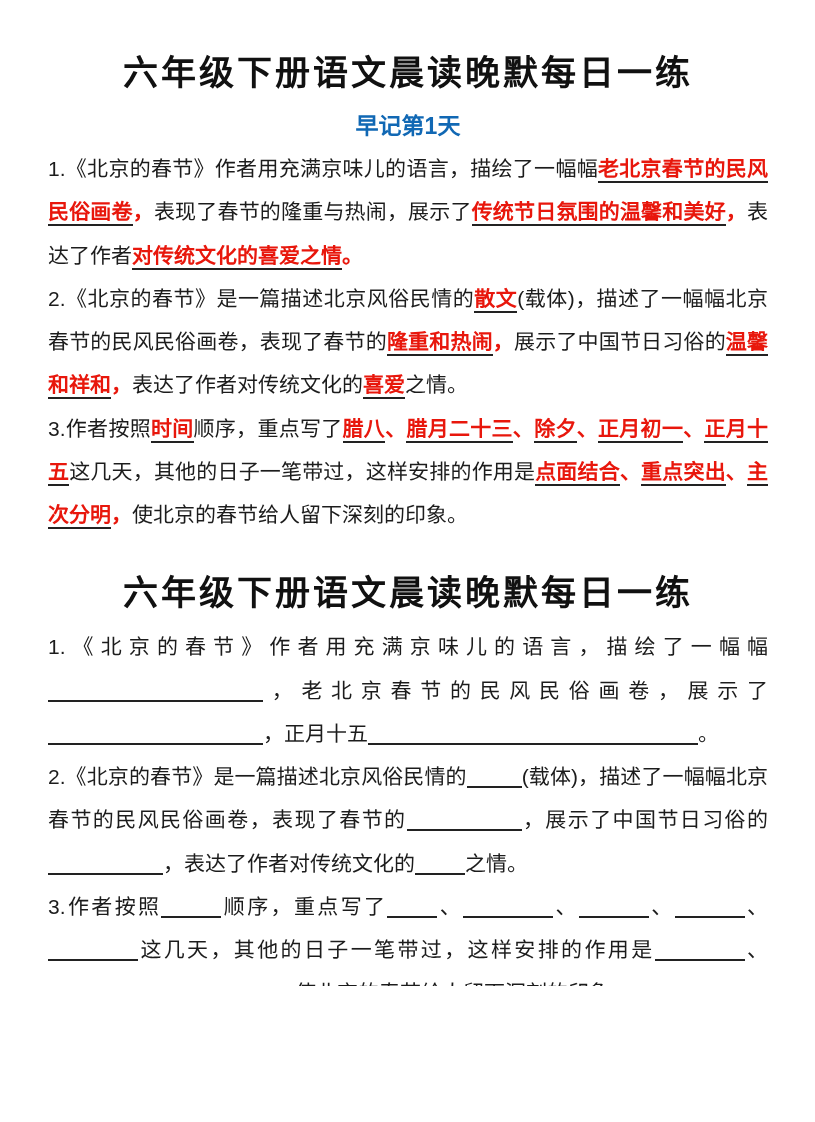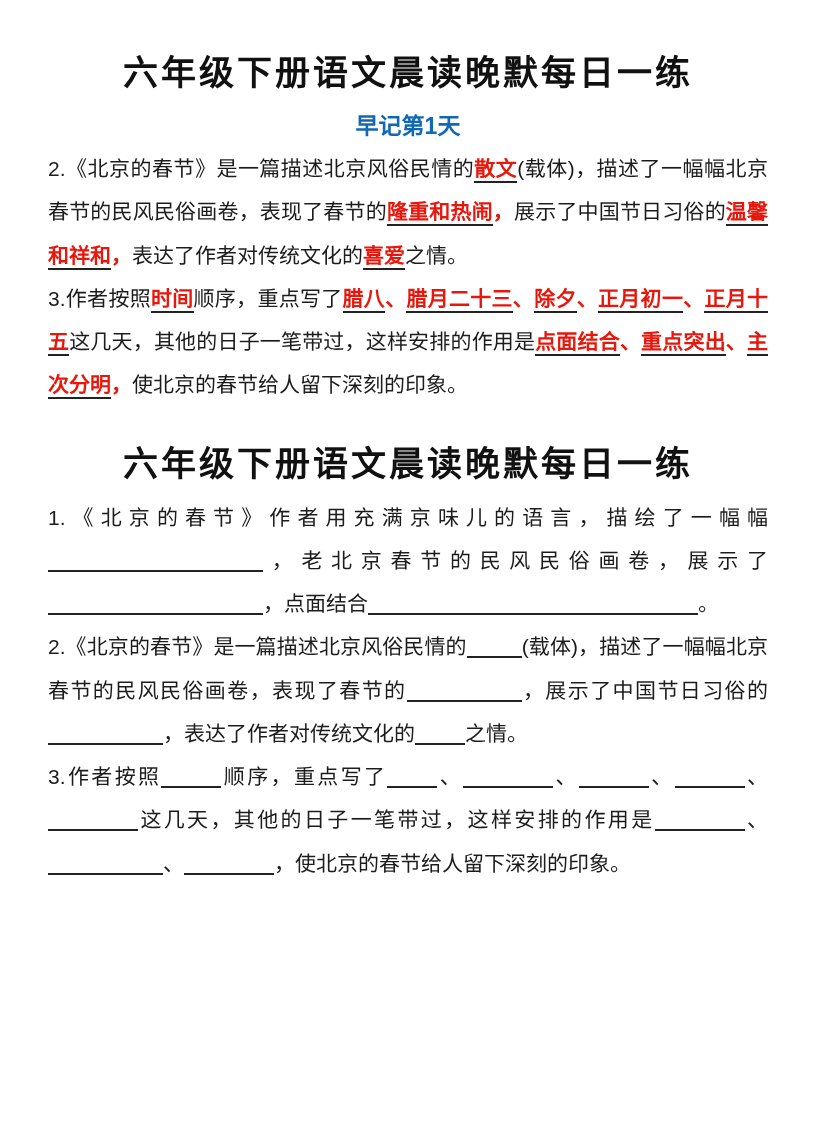--- a/index.html
+++ b/index.html
@@ -65,27 +65,28 @@
 </style>
 </head>
 <body>
 
 <div class="page">
 
   <section class="worksheet-section">
     <h1 class="doc-title">六年级下册语文晨读晚默每日一练</h1>
     <h2 class="doc-subtitle">早记第1天</h2>
     <div class="paragraphs">
+        <p class="para"><span class="seg-normal">1.《北京的春节》作者用充满京味儿的语言，描绘了一幅幅</span><span class="seg-answer">老北京春节的民风民俗画卷</span><span class="seg-red">，</span><span class="seg-normal">表现了春节的隆重与热闹，展示了</span><span class="seg-answer">传统节日氛围的温馨和美好</span><span class="seg-red">，</span><span class="seg-normal">表达了作者</span><span class="seg-answer">对传统文化的喜爱之情</span><span class="seg-red">。</span></p>
         <p class="para"><span class="seg-normal">2.《北京的春节》是一篇描述北京风俗民情的</span><span class="seg-answer">散文</span><span class="seg-normal">(载体)，描述了一幅幅北京春节的民风民俗画卷，表现了春节的</span><span class="seg-answer">隆重和热闹</span><span class="seg-red">，</span><span class="seg-normal">展示了中国节日习俗的</span><span class="seg-answer">温馨和祥和</span><span class="seg-red">，</span><span class="seg-normal">表达了作者对传统文化的</span><span class="seg-answer">喜爱</span><span class="seg-normal">之情。</span></p>
         <p class="para"><span class="seg-normal">3.作者按照</span><span class="seg-answer">时间</span><span class="seg-normal">顺序，重点写了</span><span class="seg-answer">腊八</span><span class="seg-red">、</span><span class="seg-answer">腊月二十三</span><span class="seg-red">、</span><span class="seg-answer">除夕</span><span class="seg-red">、</span><span class="seg-answer">正月初一</span><span class="seg-red">、</span><span class="seg-answer">正月十五</span><span class="seg-normal">这几天，其他的日子一笔带过，这样安排的作用是</span><span class="seg-answer">点面结合</span><span class="seg-red">、</span><span class="seg-answer">重点突出</span><span class="seg-red">、</span><span class="seg-answer">主次分明</span><span class="seg-red">，</span><span class="seg-normal">使北京的春节给人留下深刻的印象。</span></p>
       </div>
   </section>
 
   <section class="worksheet-section">
     <h1 class="doc-title">六年级下册语文晨读晚默每日一练</h1>
     <div class="paragraphs">
-        <p class="para"><span class="seg-normal">1.《北京的春节》作者用充满京味儿的语言，描绘了一幅幅</span><span class="seg-blank" style="width: 215px;"></span><span class="seg-normal">，老北京春节的民风民俗画卷，展示了</span><span class="seg-blank" style="width: 215px;"></span><span class="seg-normal">，点面结合</span><span class="seg-blank" style="width: 330px;"></span><span class="seg-normal">。</span></p>
+        <p class="para"><span class="seg-normal">1.《北京的春节》作者用充满京味儿的语言，描绘了一幅幅</span><span class="seg-blank" style="width: 215px;"></span><span class="seg-normal">，老北京春节的民风民俗画卷，展示了</span><span class="seg-blank" style="width: 215px;"></span><span class="seg-normal">，正月十五</span><span class="seg-blank" style="width: 330px;"></span><span class="seg-normal">。</span></p>
         <p class="para"><span class="seg-normal">2.《北京的春节》是一篇描述北京风俗民情的</span><span class="seg-blank" style="width: 55px;"></span><span class="seg-normal">(载体)，描述了一幅幅北京春节的民风民俗画卷，表现了春节的</span><span class="seg-blank" style="width: 115px;"></span><span class="seg-normal">，展示了中国节日习俗的</span><span class="seg-blank" style="width: 115px;"></span><span class="seg-normal">，表达了作者对传统文化的</span><span class="seg-blank" style="width: 50px;"></span><span class="seg-normal">之情。</span></p>
         <p class="para"><span class="seg-normal">3.作者按照</span><span class="seg-blank" style="width: 60px;"></span><span class="seg-normal">顺序，重点写了</span><span class="seg-blank" style="width: 50px;"></span><span class="seg-normal">、</span><span class="seg-blank" style="width: 90px;"></span><span class="seg-normal">、</span><span class="seg-blank" style="width: 70px;"></span><span class="seg-normal">、</span><span class="seg-blank" style="width: 70px;"></span><span class="seg-normal">、</span><span class="seg-blank" style="width: 90px;"></span><span class="seg-normal">这几天，其他的日子一笔带过，这样安排的作用是</span><span class="seg-blank" style="width: 90px;"></span><span class="seg-normal">、</span><span class="seg-blank" style="width: 115px;"></span><span class="seg-normal">、</span><span class="seg-blank" style="width: 90px;"></span><span class="seg-normal">，使北京的春节给人留下深刻的印象。</span></p>
       </div>
   </section>
 
 </div>
 
 </body></html>

